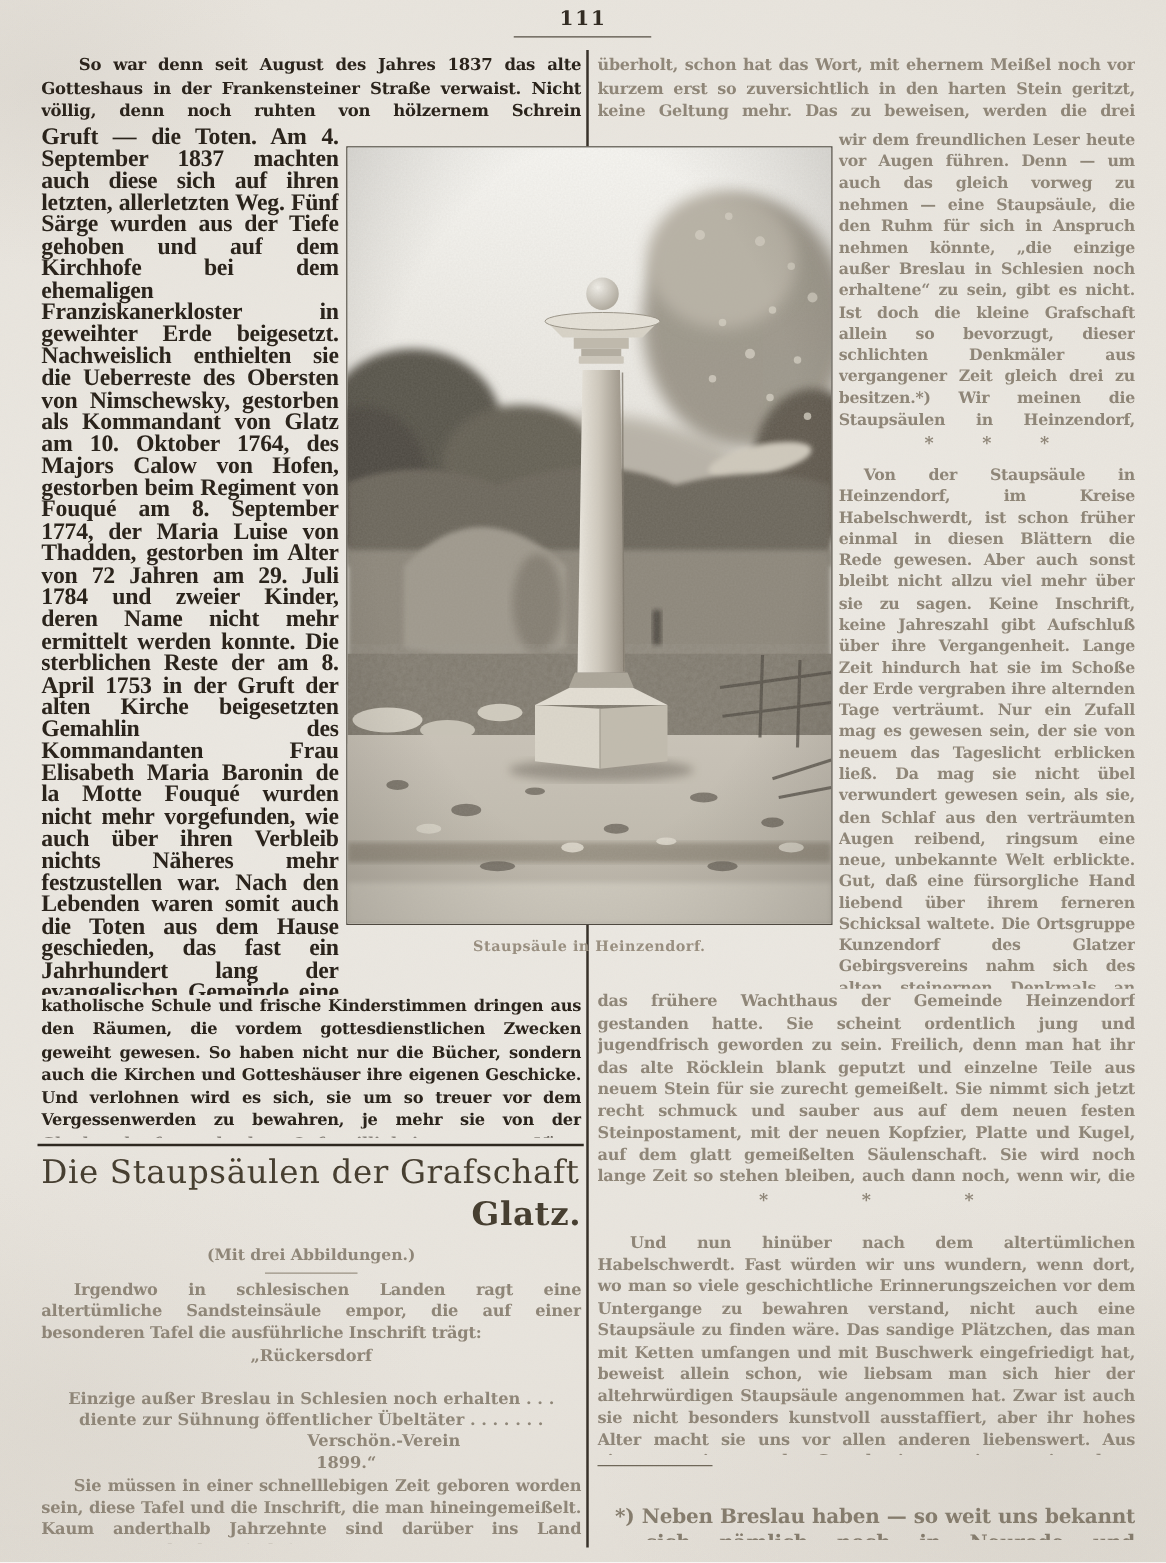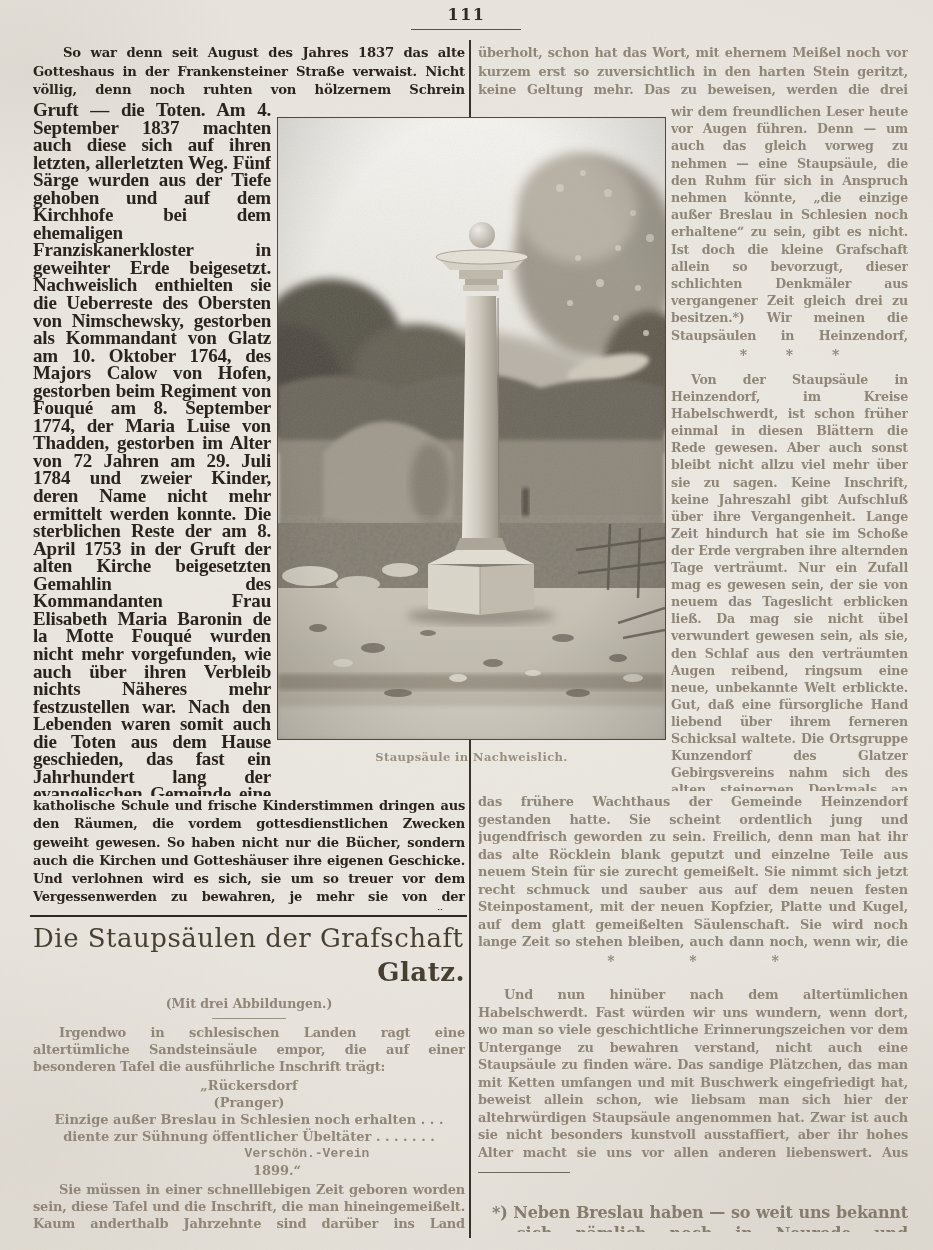--- a/index.html
+++ b/index.html
@@ -34,21 +34,21 @@
   #l-narrow{left:33px;top:101px;width:238px;height:695px;font-size:19px;line-height:17.55px;font-family:Liberation Serif, serif;}
   #l-wide-bottom{left:33px;top:797px;width:432px;height:113px;font-size:13px;line-height:18.3px;}
   #section-rule{left:30px;top:915px;width:437px;height:2px;background:#2e2820;}
   #article-title-1{left:33px;top:923px;width:432px;text-align:left;font-size:26px;font-weight:400;color:#473f31;letter-spacing:.5px;filter:blur(.3px);}
   #article-title-2{left:33px;top:957px;width:432px;text-align:right;font-size:26px;font-weight:700;color:#473f31;letter-spacing:.5px;filter:blur(.3px);}
   #article-subtitle{left:33px;top:996px;width:432px;text-align:center;font-size:12.5px;font-weight:700;}
   #subtitle-rule{left:212px;top:1018px;width:74px;height:1px;background:#9a9183;}
   #article-intro{left:33px;top:1024px;width:432px;height:54px;font-size:13px;line-height:17.2px;text-indent:26px;}
   .insc{left:33px;width:432px;text-align:center;font-size:13px;font-weight:700;}
   #insc-0{top:1078px;} #insc-1{top:1095px;} #insc-2{top:1112px;} #insc-3{top:1129px;}
-  #insc-4{top:1146px;transform:translateX(58px);font-family:Liberation Mono, monospace;} #insc-5{top:1163px;transform:translateX(28px);}
+  #insc-4{top:1146px;transform:translateX(58px);} #insc-5{top:1163px;transform:translateX(28px);}
   #article-outro{left:33px;top:1181px;width:432px;height:54px;font-size:13px;line-height:17.2px;text-indent:26px;}
 
   
   #r-wide-top{left:478px;top:44px;width:430px;height:57px;font-size:12.8px;line-height:18.6px;}
   #r-narrow-1{left:671px;top:103px;width:237px;height:241px;font-size:12.6px;line-height:17.2px;}
   #r-stars-1{left:671px;top:347px;width:237px;text-align:center;font-size:14px;font-weight:700;word-spacing:34px;}
   #r-narrow-2{left:671px;top:371px;width:237px;height:420px;font-size:12.6px;line-height:17.1px;text-indent:20px;}
   #r-wide-mid{left:478px;top:793px;width:430px;height:159px;font-size:12.9px;line-height:17.5px;}
   #r-stars-2{left:478px;top:953px;width:430px;text-align:center;font-size:14px;font-weight:700;word-spacing:70px;}
   #r-para-3{left:478px;top:986px;width:430px;height:178px;font-size:12.9px;line-height:17.5px;text-indent:26px;}
@@ -86,21 +86,20 @@
   </div>
   <div id="l-wide-bottom" class="abs txt">katholische Schule und frische Kinderstimmen dringen aus den Räumen, die vordem gottesdienstlichen Zwecken geweiht gewesen. So haben nicht nur die Bücher, sondern auch die Kirchen und Gotteshäuser ihre eigenen Geschicke. Und verlohnen wird es sich, sie um so treuer vor dem Vergessenwerden zu bewahren, je mehr sie von der Glaubenskraft und der Opferwilligkeit unserer Väter zeugen.</div>
 
   <div id="section-rule" class="abs"></div>
   <div id="article-title-1" class="abs">Die Staupsäulen der Grafschaft</div>
   <div id="article-title-2" class="abs">Glatz.</div>
   <div id="article-subtitle" class="abs faded">(Mit drei Abbildungen.)</div>
   <div id="subtitle-rule" class="abs"></div>
   <div id="article-intro" class="abs txt faded">Irgendwo in schlesischen Landen ragt eine altertümliche Sandsteinsäule empor, die auf einer besonderen Tafel die ausführliche Inschrift trägt:</div>
   <div id="insc-0" class="abs insc faded">„Rückersdorf</div>
-  <div id="insc-1" class="abs insc faded">(Pranger)</div>
   <div id="insc-2" class="abs insc faded">Einzige außer Breslau in Schlesien noch erhalten . . .</div>
   <div id="insc-3" class="abs insc faded">diente zur Sühnung öffentlicher Übeltäter . . . . . . .</div>
   <div id="insc-4" class="abs insc faded">Verschön.-Verein</div>
   <div id="insc-5" class="abs insc faded">1899.“</div>
   <div id="article-outro" class="abs txt faded">Sie müssen in einer schnelllebigen Zeit geboren worden sein, diese Tafel und die Inschrift, die man hineingemeißelt. Kaum anderthalb Jahrzehnte sind darüber ins Land gegangen, und schon sind sie</div>
 
   <div id="r-wide-top" class="abs txt faded">überholt, schon hat das Wort, mit ehernem Meißel noch vor kurzem erst so zuversichtlich in den harten Stein geritzt, keine Geltung mehr. Das zu beweisen, werden die drei Abbildungen allein genügen, die</div>
   <div id="r-narrow-1" class="abs txt faded">wir dem freundlichen Leser heute vor Augen führen. Denn — um auch das gleich vorweg zu nehmen — eine Staupsäule, die den Ruhm für sich in Anspruch nehmen könnte, „die einzige außer Breslau in Schlesien noch erhaltene“ zu sein, gibt es nicht. Ist doch die kleine Grafschaft allein so bevorzugt, dieser schlichten Denkmäler aus vergangener Zeit gleich drei zu besitzen.*) Wir meinen die Staupsäulen in Heinzendorf, Habelschwerdt und Lewin.</div>
   <div id="r-stars-1" class="abs faded">* * *</div>
   <div id="r-narrow-2" class="abs txt faded">Von der Staupsäule in Heinzendorf, im Kreise Habelschwerdt, ist schon früher einmal in diesen Blättern die Rede gewesen. Aber auch sonst bleibt nicht allzu viel mehr über sie zu sagen. Keine Inschrift, keine Jahreszahl gibt Aufschluß über ihre Vergangenheit. Lange Zeit hindurch hat sie im Schoße der Erde vergraben ihre alternden Tage verträumt. Nur ein Zufall mag es gewesen sein, der sie von neuem das Tageslicht erblicken ließ. Da mag sie nicht übel verwundert gewesen sein, als sie, den Schlaf aus den verträumten Augen reibend, ringsum eine neue, unbekannte Welt erblickte. Gut, daß eine fürsorgliche Hand liebend über ihrem ferneren Schicksal waltete. Die Ortsgruppe Kunzendorf des Glatzer Gebirgsvereins nahm sich des alten steinernen Denkmals an und ließ es in neuer Herrlichkeit auf der Stätte erstehen, an der</div>
@@ -236,15 +235,15 @@
       <rect x="187" y="161" width="32" height="6" fill="#b2ac9f"></rect>
       <rect x="181" y="152" width="44" height="9" fill="#bfb9ac"></rect>
       <path d="M160,140 L248,140 L236,152 L172,152 Z" fill="#d8d3c7"></path>
       <ellipse cx="204" cy="139" rx="46" ry="7" fill="#e6e2d8" stroke="#979184" stroke-width="0.8"></ellipse>
       <circle cx="204" cy="117" r="13" fill="url(#ballGrad)"></circle>
 
       <rect x="0" y="0" width="387" height="621" filter="url(#photoGrain)"></rect>
       <rect x="0" y="0" width="387" height="621" fill="url(#vinGrad)"></rect>
     </svg>
   </div>
-  <div id="photo-caption" class="abs">Staupsäule in Nachweislich.</div>
+  <div id="photo-caption" class="abs">Staupsäule in Heinzendorf.</div>
 
 </div>
 
 </body></html>

